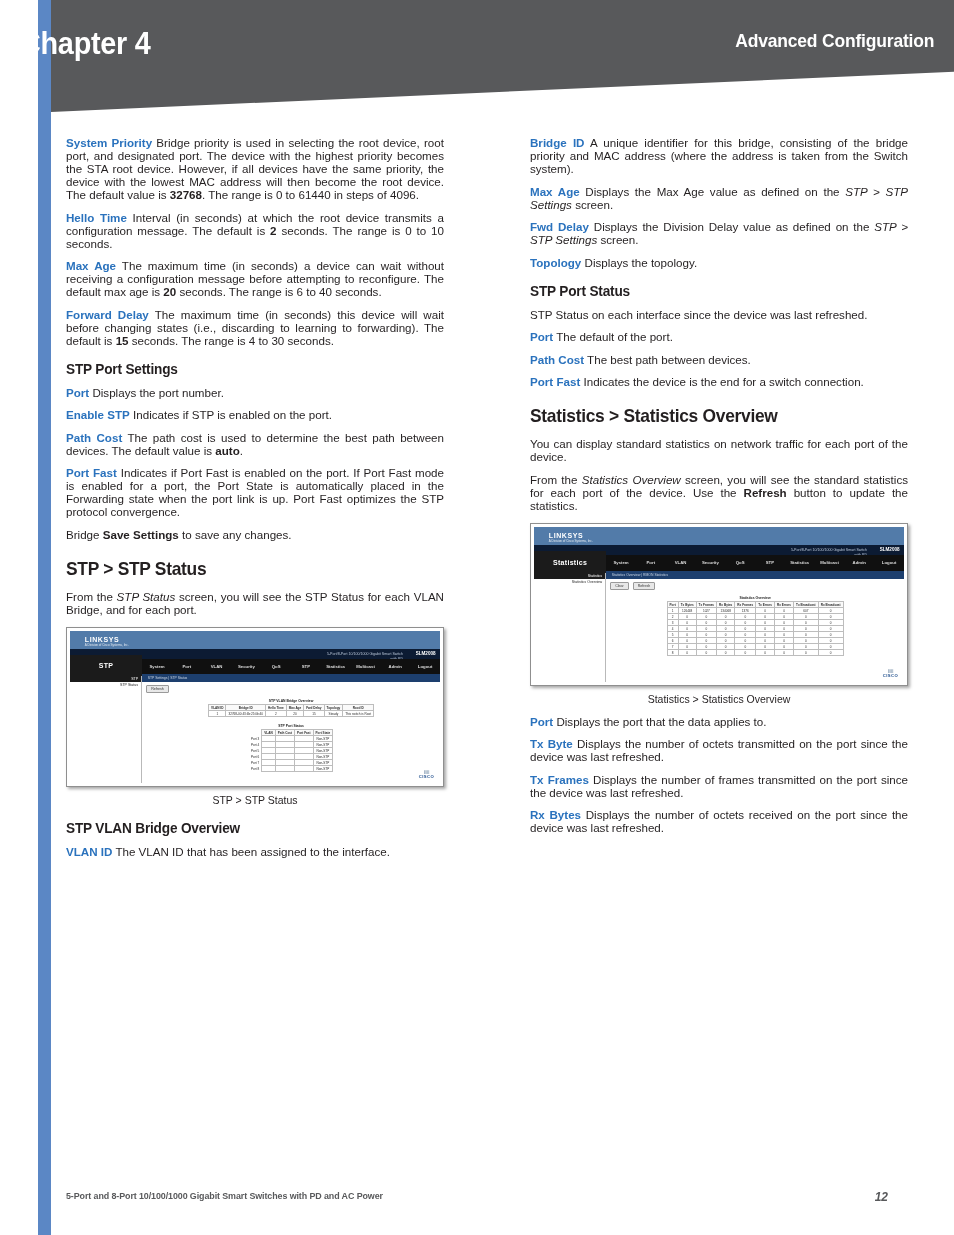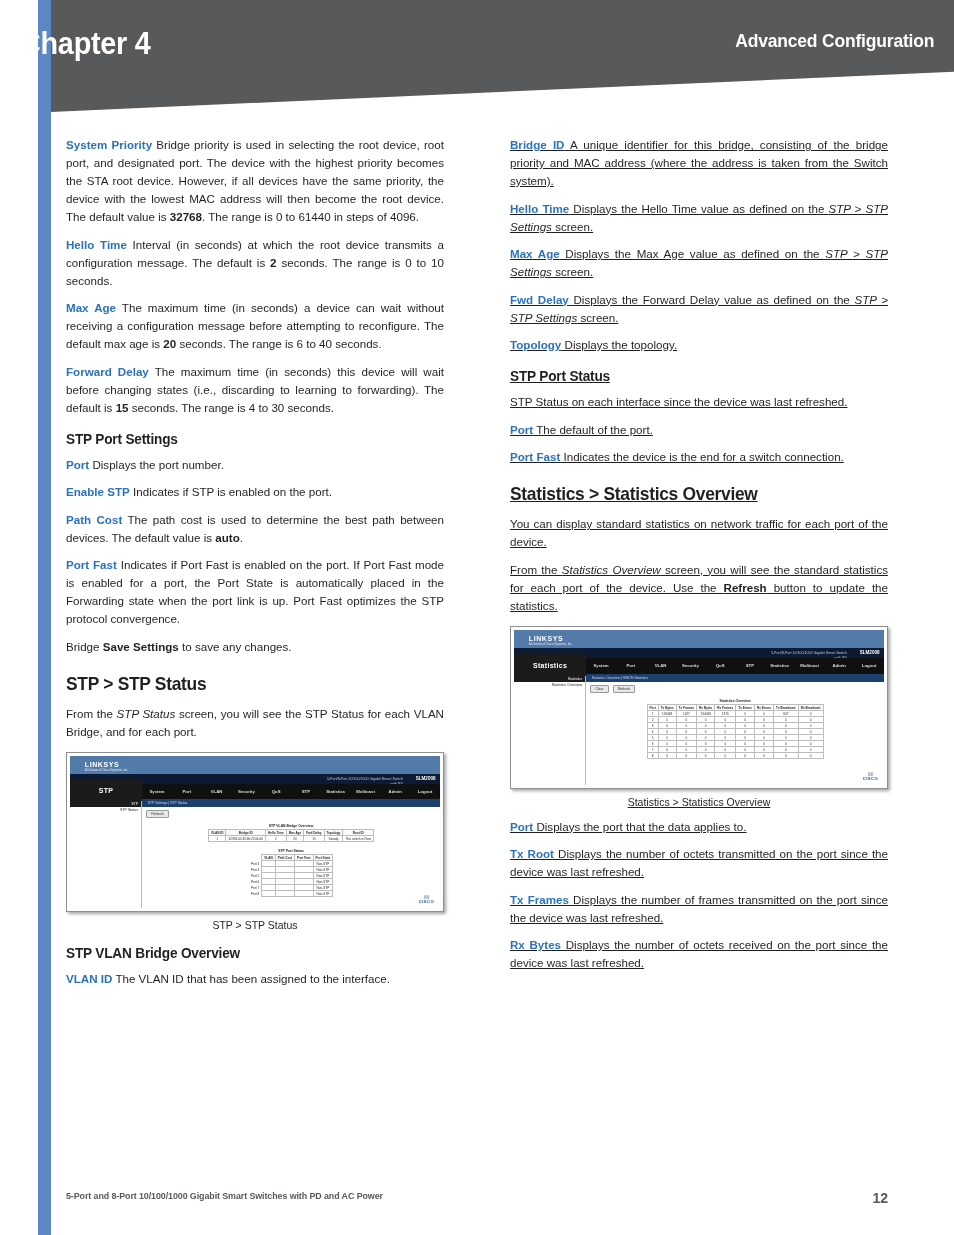--- a/index.html
+++ b/index.html
@@ -34,26 +34,26 @@
     position:absolute; right:20px; top:30px;
     font-size:19px; font-weight:bold; color:#ffffff;
     letter-spacing:-0.2px;
     font-family:"Liberation Sans Narrow","Liberation Sans",sans-serif;
     transform:scaleX(0.92); transform-origin:right center;
   }
 
   
   .col { position:absolute; top:136px; width:378px; }
   .col-left  { left:66px; }
-  .col-right { left:510px;text-decoration:underline; }
+  .col-right { left:530px; }
 
   
   p.body {
     font-size:11.6px;
-    line-height:18px;
+    line-height:13px;
     text-align:justify;
     margin-bottom:9.5px;
     color:#231f20;
     hyphens:none;
   }
   p.body:last-child { margin-bottom:0; }
   .term { color:#2a72bd; font-weight:bold; }
   .bld  { font-weight:bold; color:#231f20; }
   .ital { font-style:italic; }
 
@@ -179,21 +179,21 @@
   .ui-cisco .word { font-size:4.2px; color:#1a4a8a; font-weight:bold; letter-spacing:.4px; }
   .footer-text {
     position:absolute; left:66px; top:1190px;
     font-size:9.4px; font-weight:bold; color:#58595b;
     letter-spacing:-0.1px;
     font-family:"Liberation Sans Narrow","Liberation Sans",sans-serif;
     transform:scaleX(0.95); transform-origin:left center;
   }
   .footer-page {
     position:absolute; right:66px; top:1190px;
-    font-size:14px; font-weight:bold; color:#58595b;
+    font-size:12px; font-weight:bold; color:#58595b;font-style:italic;
   }
 </style>
 </head>
 <body>
 
 <div class="spine"></div>
 
 <div class="banner"></div>
 <div class="banner-chapter">Chapter 4</div>
 <div class="banner-section">Advanced Configuration</div>
@@ -376,43 +376,43 @@
     <span class="term">VLAN ID</span><span> The VLAN ID that has been assigned to the interface.</span>
   </p>
 </div>
 
 <div class="col col-right">
 
   <p class="body">
     <span class="term">Bridge ID</span><span> A unique identifier for this bridge, consisting of the bridge priority and MAC address (where the address is taken from the Switch system).</span>
   </p>
 
-  <p class="body">
-    <span class="term">Hello Time</span><span> Displays the Hello Time value as defined on the </span><span class="ital">STP &gt; STP Settings</span><span> screen.</span>
-  </p>
 
   <p class="body">
     <span class="term">Max Age</span><span> Displays the Max Age value as defined on the </span><span class="ital">STP &gt; STP Settings</span><span> screen.</span>
   </p>
 
   <p class="body">
-    <span class="term">Fwd Delay</span><span> Displays the Forward Delay value as defined on the </span><span class="ital">STP &gt; STP Settings</span><span> screen.</span>
+    <span class="term">Fwd Delay</span><span> Displays the Division Delay value as defined on the </span><span class="ital">STP &gt; STP Settings</span><span> screen.</span>
   </p>
 
   <p class="body">
     <span class="term">Topology</span><span> Displays the topology.</span>
   </p>
 
 
   <h3 class="sub">STP Port Status</h3>
 
   <p class="body">STP Status on each interface since the device was last refreshed.</p>
 
   <p class="body">
     <span class="term">Port</span><span> The default of the port.</span>
+  </p>
+  <p class="body">
+    <span class="term">Path Cost</span><span> The best path between devices.</span>
   </p>
   <p class="body">
     <span class="term">Port Fast</span><span> Indicates the device is the end for a switch connection.</span>
   </p>
 
   <h2 class="head">Statistics &gt; Statistics Overview</h2>
 
   <p class="body">You can display standard statistics on network traffic for each port of the device.</p>
 
   <p class="body">
@@ -570,21 +570,21 @@
         </div>
       </div>
     </div>
     <figcaption class="shot-cap">Statistics &gt; Statistics Overview</figcaption>
   </figure>
 
   <p class="body">
     <span class="term">Port</span><span> Displays the port that the data applies to.</span>
   </p>
   <p class="body">
-    <span class="term">Tx Root</span><span> Displays the number of octets transmitted on the port since the device was last refreshed.</span>
+    <span class="term">Tx Byte</span><span> Displays the number of octets transmitted on the port since the device was last refreshed.</span>
   </p>
   <p class="body">
     <span class="term">Tx Frames</span><span> Displays the number of frames transmitted on the port since the device was last refreshed.</span>
   </p>
   <p class="body">
     <span class="term">Rx Bytes</span><span> Displays the number of octets received on the port since the device was last refreshed.</span>
   </p>
 </div>
 
 <div class="footer-text">5-Port and 8-Port 10/100/1000 Gigabit Smart Switches with PD and AC Power</div>

